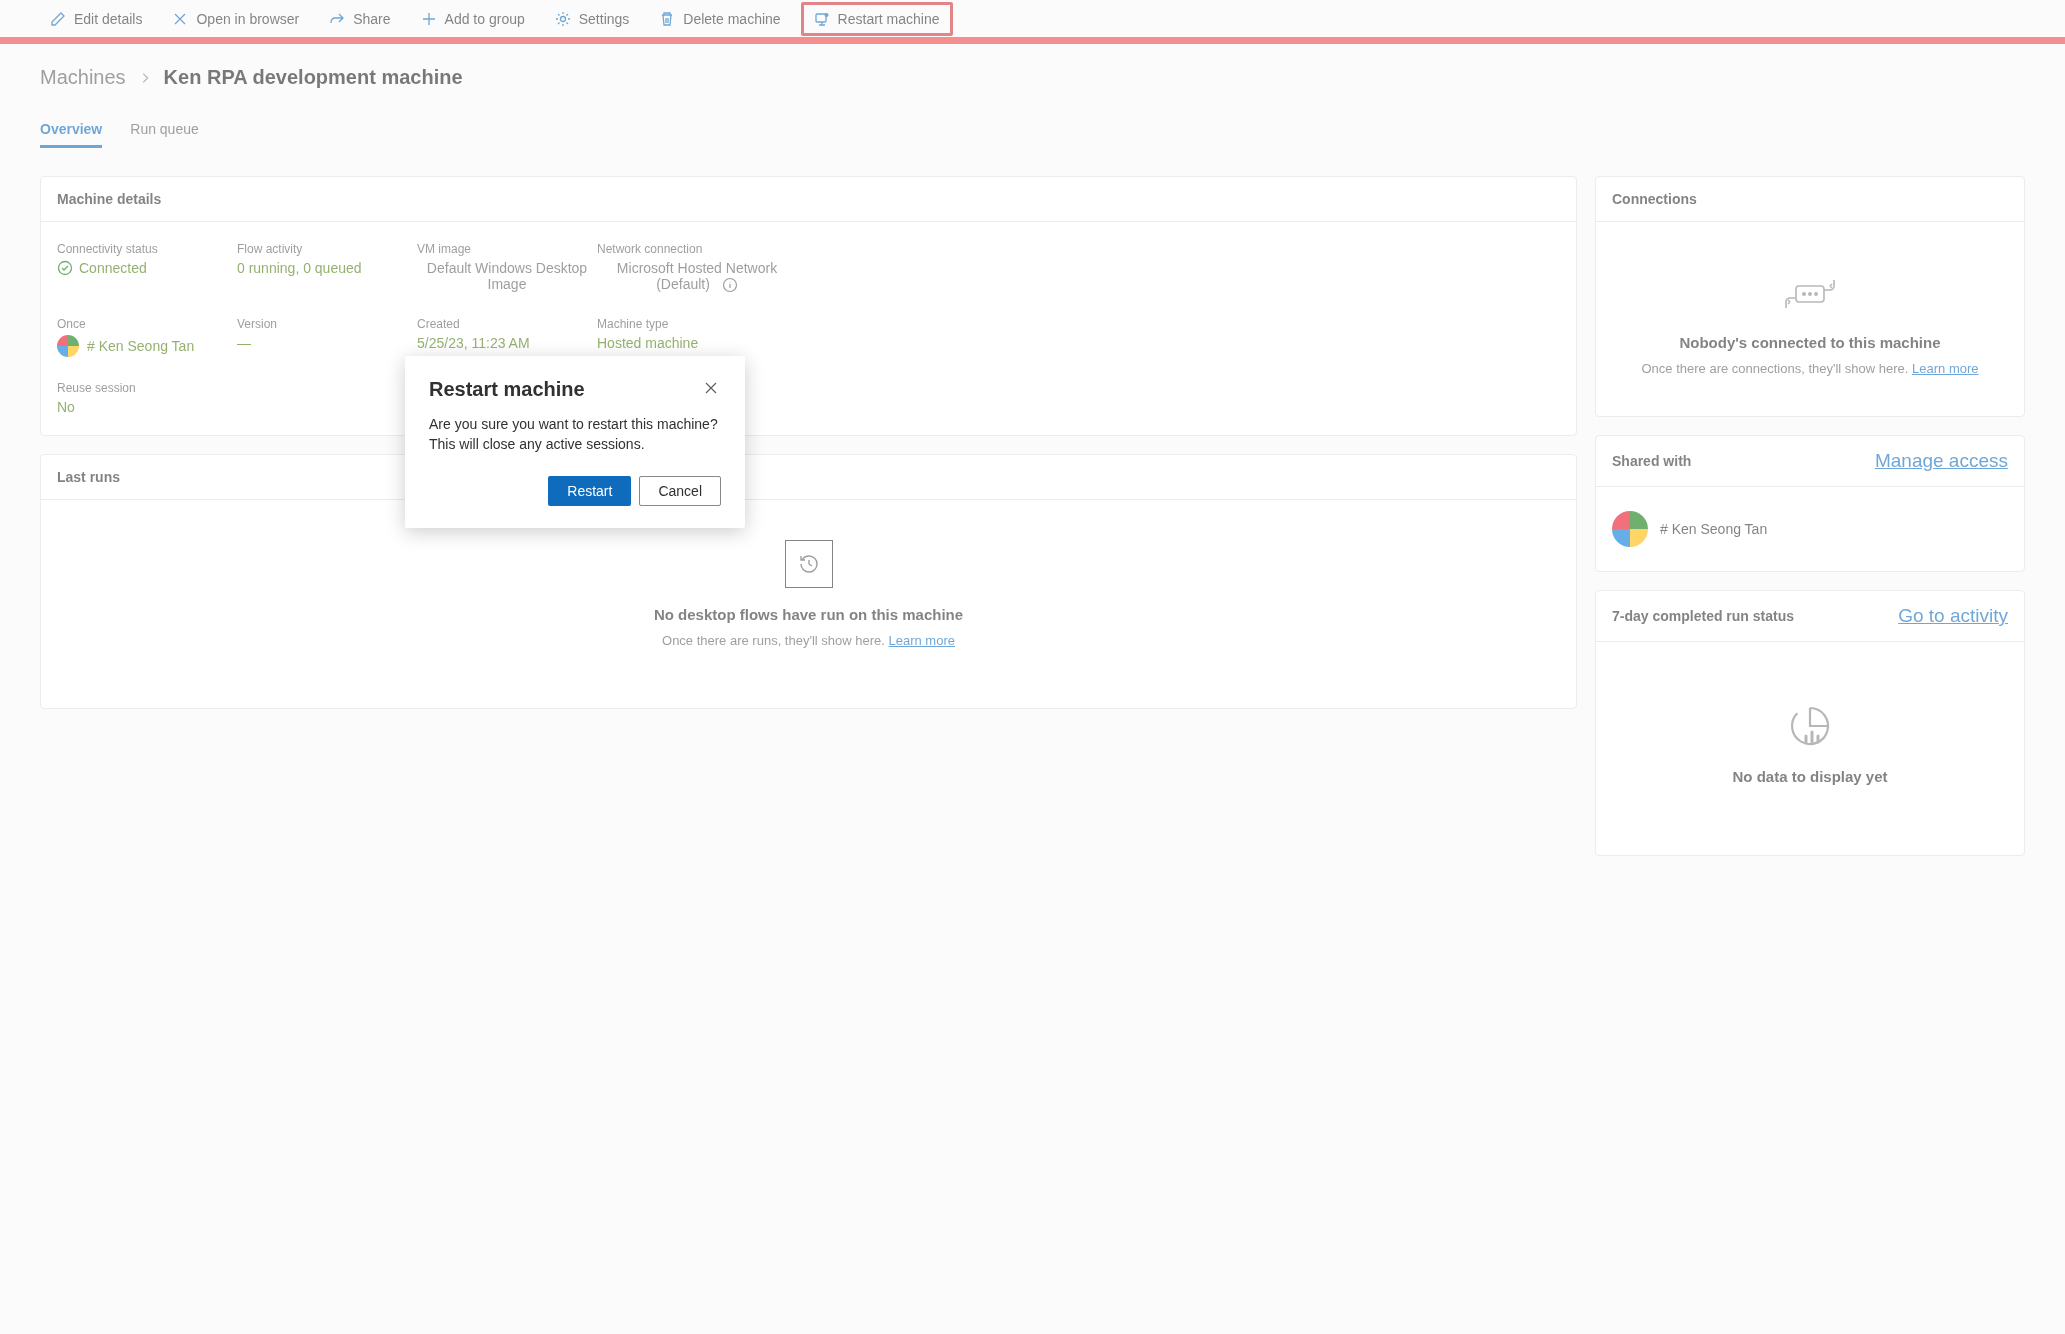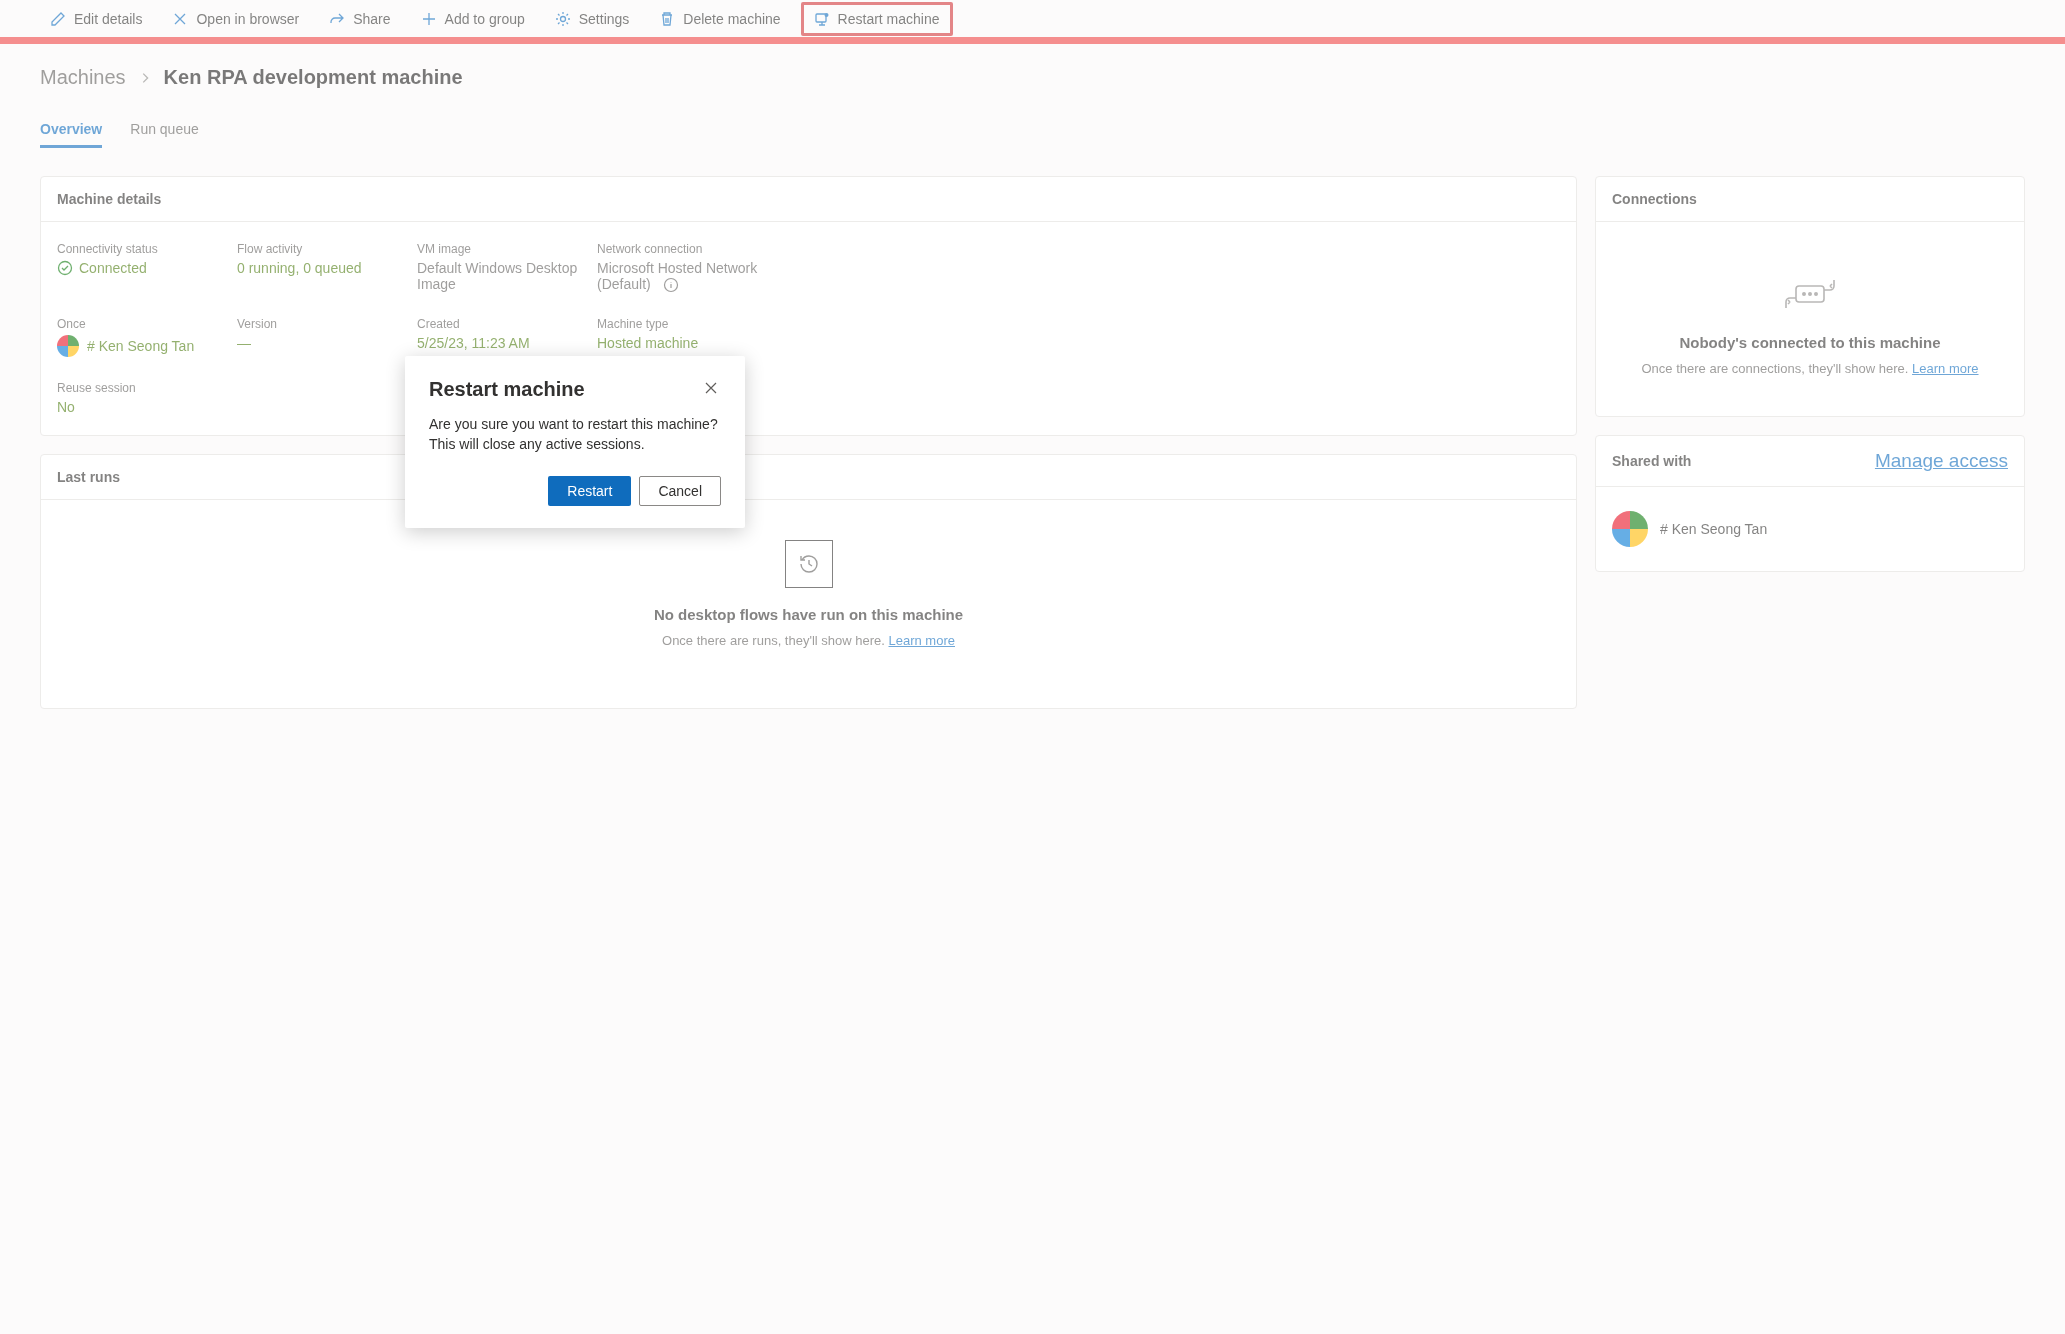--- a/index.html
+++ b/index.html
@@ -101,21 +101,21 @@
   .card-body { padding: 20px 16px; }
   
   .details-grid {
     display: grid;
     grid-template-columns: 180px 180px 180px 200px;
     column-gap: 0;
     row-gap: 24px;
   }
   .det-label { font-size: 12px; color:#605e5c; margin-bottom:4px;}
   .det-value { font-size: 14px; color:#4d7c0f;}
-  .det-value.muted { color:#605e5c;}
+  .det-value.muted { color:#605e5c;text-align:center;}
   .status-line { display:flex; align-items:center; gap:6px;}
   .info-ic { margin-left:8px; color:#605e5c; display:inline-flex; vertical-align:middle;}
   .owner-line { display:flex; align-items:center; gap:8px;}
   
   .avatar {
     width:22px; height:22px; border-radius:50%; position:relative; overflow:hidden;
     display:inline-block;
   }
   .avatar.lg { width:36px; height:36px;}
   .av-q { position:absolute; width:50%; height:50%;}
@@ -363,20 +363,35 @@
             <span class="av-q tl"></span>
               <span class="av-q tr"></span>
               <span class="av-q bl"></span>
               <span class="av-q br"></span>
           </span>
           <span># Ken Seong Tan</span>
         </div>
       </div>
     </div>
 
+    <div class="card">
+      <div class="card-header">
+        <span>7-day completed run status</span>
+        <span class="link">Go to activity</span>
+      </div>
+      <div class="card-body empty-state" style="padding:60px 0 70px 0">
+        <div style="color:#8a8886">
+          <svg width="48" height="48" viewBox="0 0 48 48" fill="none" stroke="currentColor" stroke-width="2.2">
+              <path d="M24 6a18 18 0 11-12.7 5.3M24 6v18h18"></path>
+              <path d="M20 34v6M26 30v10M32 34v6" stroke-width="3" stroke-linecap="round"></path>
+            </svg>
+        </div>
+        <div class="empty-title">No data to display yet</div>
+      </div>
+    </div>
   </div>
 </div>
 
 <div class="overlay"></div>
 
 <div class="dialog">
   <div class="dialog-head">
     <div class="dialog-title">Restart machine</div>
     <div class="close-x">
       <svg width="16" height="16" viewBox="0 0 16 16" fill="none" stroke="currentColor" stroke-width="1.2">

